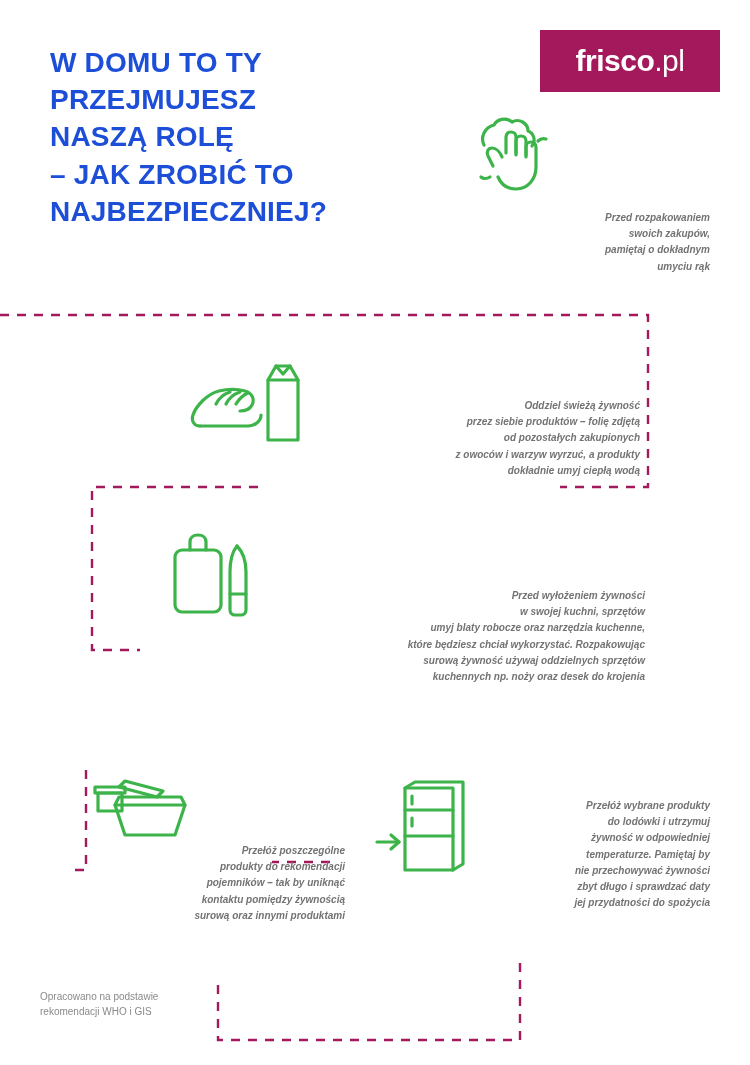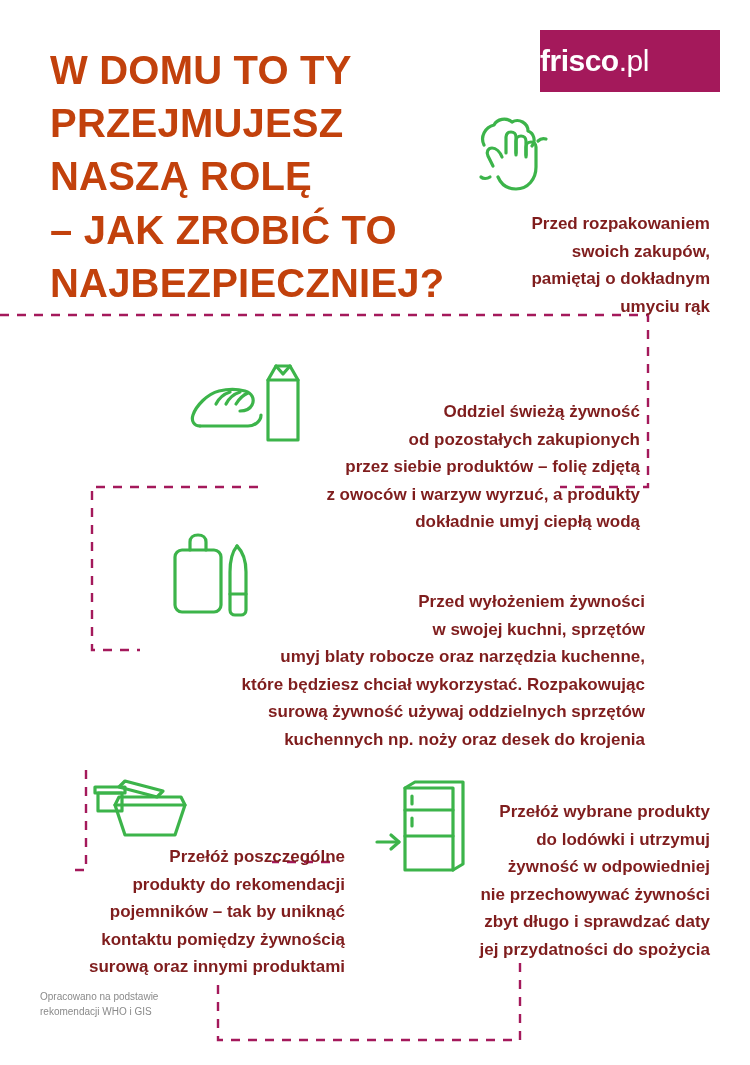--- a/index.html
+++ b/index.html
@@ -24,61 +24,63 @@
   
   .logo {
     position: absolute;
     top: 30px;
     left: 540px;
     width: 180px;
     height: 62px;
     background: #a4195b;
     display: flex;
     align-items: center;
+    justify-content: center;
   }
   .logo-text {
     color: #ffffff;
     font-size: 30px;
     font-weight: bold;
     letter-spacing: -0.5px;
   }
   .logo-text .dotpl {
     font-weight: normal;
   }
 
   
   .headline {
     position: absolute;
     top: 44px;
     left: 50px;
     width: 420px;
-    color: #c2410c;
-    font-size: 40px;
+    color: #1d4ed8;
+    font-size: 28px;
     font-weight: bold;
     line-height: 1.33;
     letter-spacing: 0.2px;
     text-transform: uppercase;
   }
   .headline div { white-space: nowrap; }
 
   
   .dashes {
     position: absolute;
     inset: 0;
     pointer-events: none;
   }
 
   
   .block { position: absolute; }
 
   .txt {
-    color: #7f1d1d;
-    font-size: 17px;
+    color: #737373;
+    font-size: 10px;
     font-weight: bold;
     line-height: 1.62;
+    font-style: italic;
   }
   .txt.right { text-align: right; }
 
   
   .icon { position: absolute; }
 
   
   .footnote {
     position: absolute;
     left: 40px;
@@ -150,22 +152,22 @@
 
         <path d="M10 76c-6 0-9-5-7-11 3-9 14-21 26-24 9-2 18-2 26 0 7 2 10 8 7 14-2 4-7 6-12 6"></path>
         <path d="M10 76h48c7 0 13-5 13-11"></path>
         <path d="M26 54c3-6 8-10 14-12"></path>
         <path d="M36 54c3-6 8-10 14-12"></path>
         <path d="M46 54c3-5 7-9 12-11"></path>
       </svg>
     </div>
     <div class="txt right" style="position:absolute; top:48px; left:80px; width:370px;">
       <div>Oddziel świeżą żywność</div>
+      <div>przez siebie produktów – folię zdjętą</div>
       <div>od pozostałych zakupionych</div>
-      <div>przez siebie produktów – folię zdjętą</div>
       <div>z owoców i warzyw wyrzuć, a produkty</div>
       <div>dokładnie umyj ciepłą wodą</div>
     </div>
   </div>
 
   <div class="block" style="top:530px; left:165px; width:480px;">
     <div class="icon" style="top:0px; left:0px;">
       <svg width="110" height="95" viewBox="0 0 110 95" fill="none" stroke="#3cb44a" stroke-width="3.2" stroke-linecap="round" stroke-linejoin="round">
 
         <rect x="10" y="20" width="46" height="62" rx="7"></rect>
@@ -219,20 +221,21 @@
         <path d="M37 38v8"></path>
 
         <path d="M2 62h22"></path>
         <path d="M16 55l8 7-8 7"></path>
       </svg>
     </div>
     <div class="txt right" style="position:absolute; top:18px; left:55px; width:280px;">
       <div>Przełóż wybrane produkty</div>
       <div>do lodówki i utrzymuj</div>
       <div>żywność w odpowiedniej</div>
+      <div>temperaturze. Pamiętaj by</div>
       <div>nie przechowywać żywności</div>
       <div>zbyt długo i sprawdzać daty</div>
       <div>jej przydatności do spożycia</div>
     </div>
   </div>
 
   <div class="footnote">
     <div>Opracowano na podstawie</div>
     <div>rekomendacji WHO i GIS</div>
   </div>

